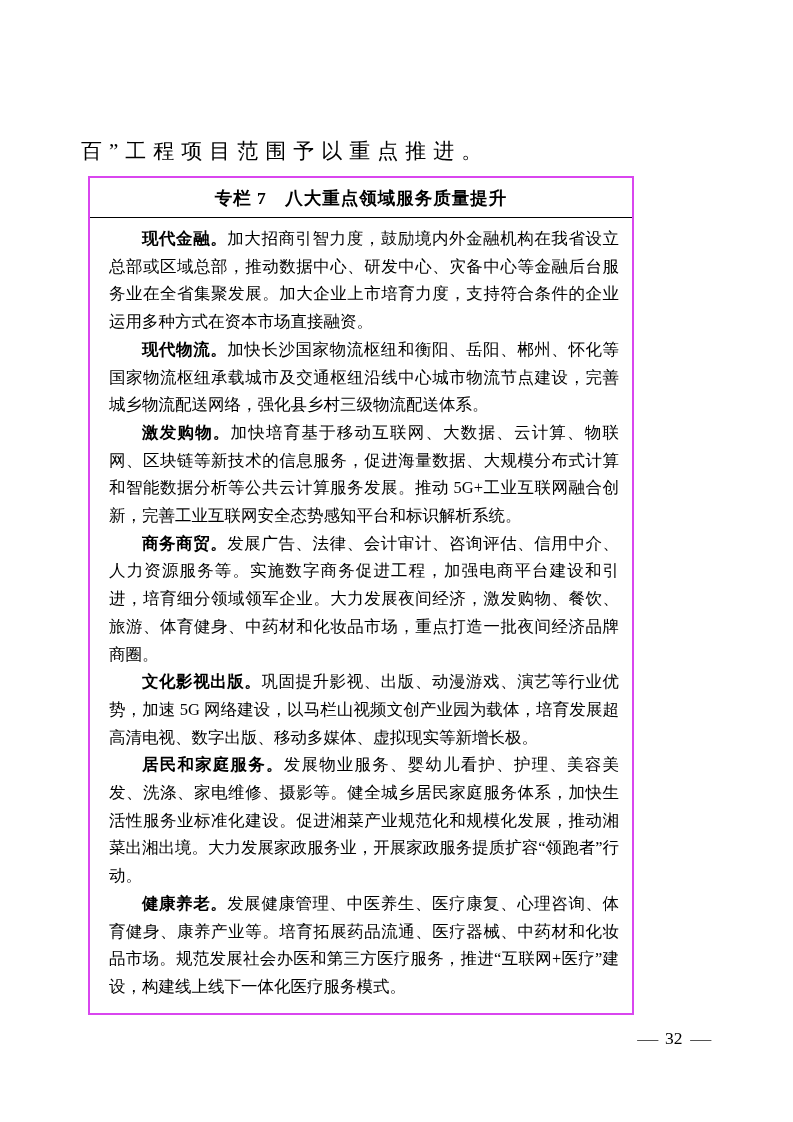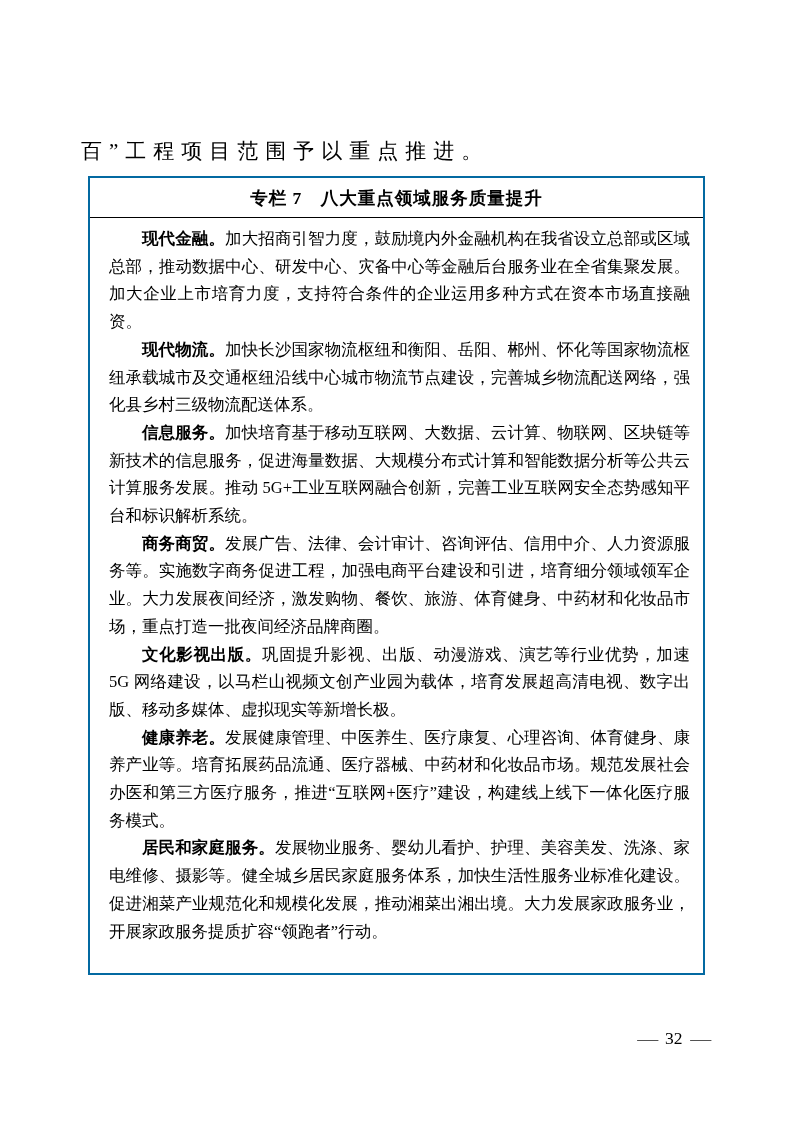--- a/index.html
+++ b/index.html
@@ -27,23 +27,23 @@
     width: 640px;
     font-size: 21px;
     line-height: 30px;
     letter-spacing: 7px;
     white-space: nowrap;
   }
   .callout-box {
     position: absolute;
     left: 88px;
     top: 176px;
-    width: 617px;
+    width: 546px;
     min-height: 799px;
-    border: 2px solid #0369a1;
+    border: 2px solid #d946ef;
     box-sizing: border-box;
     background: #ffffff;
   }
   .box-title {
     text-align: center;
     font-weight: bold;
     font-size: 17.5px;
     line-height: 22px;
     padding: 9px 0 8px 0;
     border-bottom: 1px solid #000000;
@@ -87,30 +87,30 @@
   <div class="intro">百”工程项目范围予以重点推进。</div>
 
   <div class="callout-box">
     <div class="box-title">专栏 7　八大重点领域服务质量提升</div>
     <div class="box-body">
 
       <p class="para"><span class="lead">现代金融。</span><span>加大招商引智力度，鼓励境内外金融机构在我省设立总部或区域总部，推动数据中心、研发中心、灾备中心等金融后台服务业在全省集聚发展。加大企业上市培育力度，支持符合条件的企业运用多种方式在资本市场直接融资。</span></p>
 
       <p class="para"><span class="lead">现代物流。</span><span>加快长沙国家物流枢纽和衡阳、岳阳、郴州、怀化等国家物流枢纽承载城市及交通枢纽沿线中心城市物流节点建设，完善城乡物流配送网络，强化县乡村三级物流配送体系。</span></p>
 
-      <p class="para"><span class="lead">信息服务。</span><span>加快培育基于移动互联网、大数据、云计算、物联网、区块链等新技术的信息服务，促进海量数据、大规模分布式计算和智能数据分析等公共云计算服务发展。推动 5G+工业互联网融合创新，完善工业互联网安全态势感知平台和标识解析系统。</span></p>
+      <p class="para"><span class="lead">激发购物。</span><span>加快培育基于移动互联网、大数据、云计算、物联网、区块链等新技术的信息服务，促进海量数据、大规模分布式计算和智能数据分析等公共云计算服务发展。推动 5G+工业互联网融合创新，完善工业互联网安全态势感知平台和标识解析系统。</span></p>
 
 
       <p class="para"><span class="lead">商务商贸。</span><span>发展广告、法律、会计审计、咨询评估、信用中介、人力资源服务等。实施数字商务促进工程，加强电商平台建设和引进，培育细分领域领军企业。大力发展夜间经济，激发购物、餐饮、旅游、体育健身、中药材和化妆品市场，重点打造一批夜间经济品牌商圈。</span></p>
 
       <p class="para"><span class="lead">文化影视出版。</span><span>巩固提升影视、出版、动漫游戏、演艺等行业优势，加速 5G 网络建设，以马栏山视频文创产业园为载体，培育发展超高清电视、数字出版、移动多媒体、虚拟现实等新增长极。</span></p>
 
+      <p class="para"><span class="lead">居民和家庭服务。</span><span>发展物业服务、婴幼儿看护、护理、美容美发、洗涤、家电维修、摄影等。健全城乡居民家庭服务体系，加快生活性服务业标准化建设。促进湘菜产业规范化和规模化发展，推动湘菜出湘出境。大力发展家政服务业，开展家政服务提质扩容“领跑者”行动。</span></p>
+
       <p class="para"><span class="lead">健康养老。</span><span>发展健康管理、中医养生、医疗康复、心理咨询、体育健身、康养产业等。培育拓展药品流通、医疗器械、中药材和化妆品市场。规范发展社会办医和第三方医疗服务，推进“互联网+医疗”建设，构建线上线下一体化医疗服务模式。</span></p>
-
-      <p class="para"><span class="lead">居民和家庭服务。</span><span>发展物业服务、婴幼儿看护、护理、美容美发、洗涤、家电维修、摄影等。健全城乡居民家庭服务体系，加快生活性服务业标准化建设。促进湘菜产业规范化和规模化发展，推动湘菜出湘出境。大力发展家政服务业，开展家政服务提质扩容“领跑者”行动。</span></p>
 
     </div>
   </div>
 
   <div class="page-number">
     <span class="dash">—</span>
     <span>32</span>
     <span class="dash">—</span>
   </div>
 

